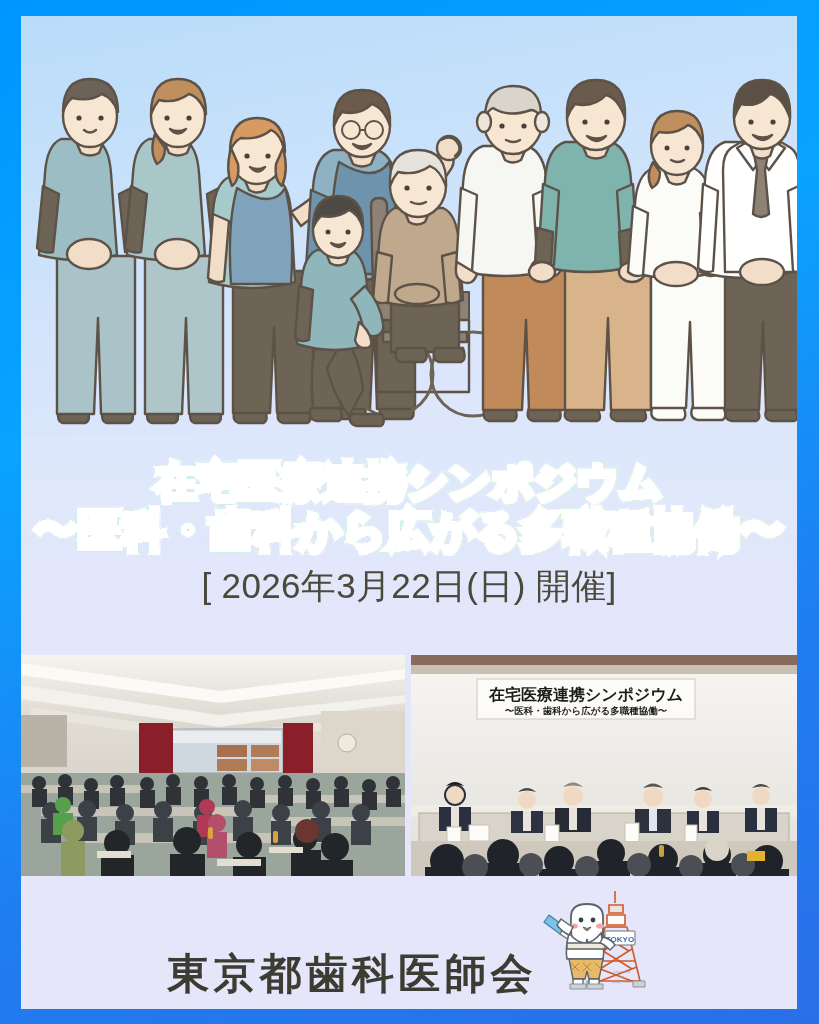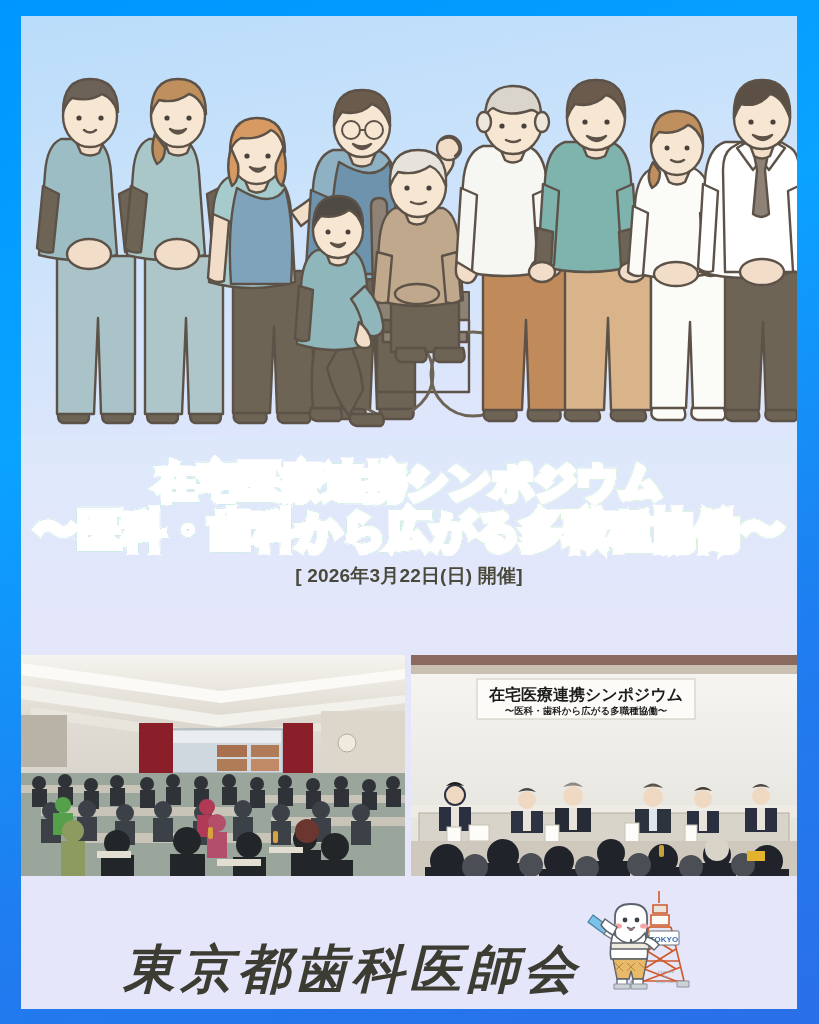--- a/index.html
+++ b/index.html
@@ -38,39 +38,39 @@
     background:linear-gradient(90deg,#15a39b 0%,#1fa9a0 18%,#35b986 45%,#49c662 70%,#55cc55 100%);
     -webkit-background-clip:text;background-clip:text;color:transparent;
     -webkit-text-fill-color:transparent;
   }
   .stroke-under{
     position:absolute;left:0;right:0;top:0;
     color:#ffffff;-webkit-text-stroke:8px #ffffff;z-index:0;
   }
   .fill-over{position:relative;z-index:1;}
   .dateline{
-    margin-top:9px;font-size:19px;font-weight:700;color:#4a4a3c;letter-spacing:.01em;text-align:center;
+    margin-top:9px;font-size:35px;font-weight:400;color:#4a4a3c;letter-spacing:.01em;text-align:center;
   }
 
   
   .photos{position:absolute;left:0;top:639px;width:776px;height:221px;}
   .photo{position:absolute;top:0;height:221px;overflow:hidden;border:0;}
   .photo-left{left:0;width:384px;}
   .photo-right{left:390px;width:386px;}
   .photo svg{display:block;width:100%;height:100%;}
 
   
   .footer{position:absolute;left:0;right:0;bottom:0;height:133px;}
   .brandrow{
     position:absolute;left:0;right:0;bottom:14px;
     display:flex;align-items:flex-end;justify-content:center;gap:6px;
   }
   .brandname{
-    font-size:52px;font-weight:700;color:#3c3c32;letter-spacing:.10em;
-    line-height:1;white-space:nowrap;font-style:italic;
+    font-size:42px;font-weight:700;color:#3c3c32;letter-spacing:.10em;
+    line-height:1;white-space:nowrap;
   }
   .mascot{width:108px;height:108px;flex:0 0 auto;}
   .mascot svg{display:block;width:100%;height:100%;}
 </style>
 </head>
 <body>
 
 <div class="poster">
   <div class="inner">
 

